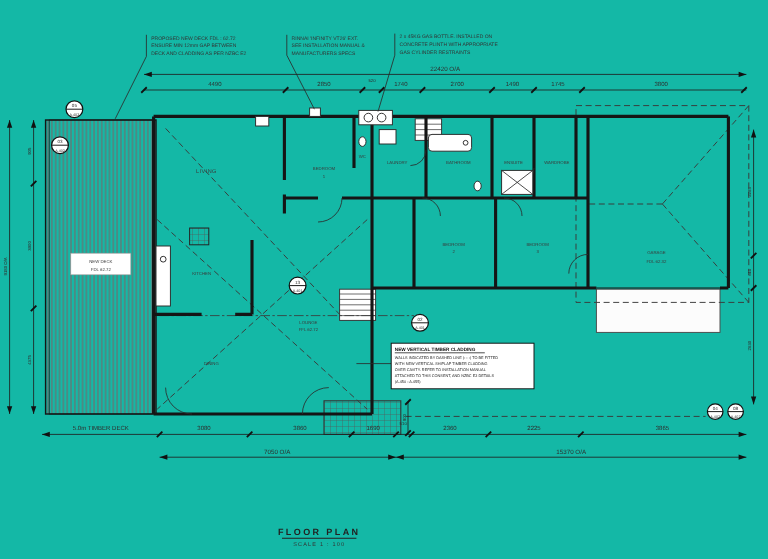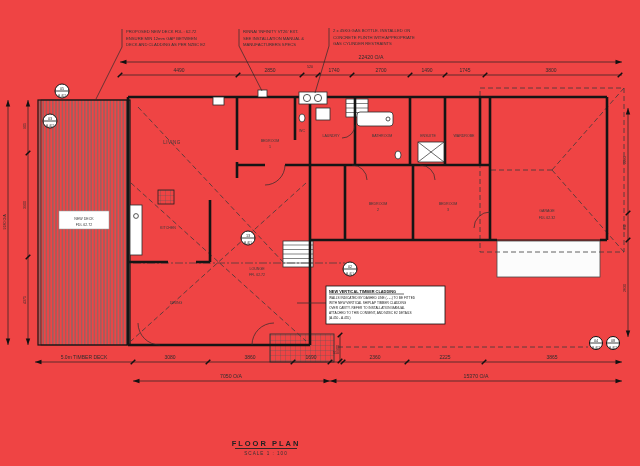--- a/index.html
+++ b/index.html
@@ -1,16 +1,16 @@
 <!DOCTYPE html>
 <html><head>
 <meta charset="utf-8">
 <style>
   html,body{margin:0;padding:0;background:#ffffff;}
-  .canvas{position:relative;width:640px;height:466px;background:#ef4444;overflow:hidden;
+  .canvas{position:relative;width:640px;height:466px;background:#14b8a6;overflow:hidden;
           font-family:"Liberation Sans", sans-serif;}
   svg{display:block;}
   text{fill:#2e2e2e;font-family:"Liberation Sans", sans-serif;}
   .dim{font-size:5px;text-anchor:middle;}
   .dimsm{font-size:3.6px;text-anchor:middle;}
   .oa{font-size:5.2px;text-anchor:middle;}
   .room{font-size:4.6px;text-anchor:middle;letter-spacing:.4px;fill:#3a3a3a;}
   .roomsm{font-size:3.6px;text-anchor:middle;fill:#3a3a3a;}
   .note{font-size:4.2px;text-anchor:start;fill:#333;}
   .mk-num{font-size:3.8px;text-anchor:middle;}

